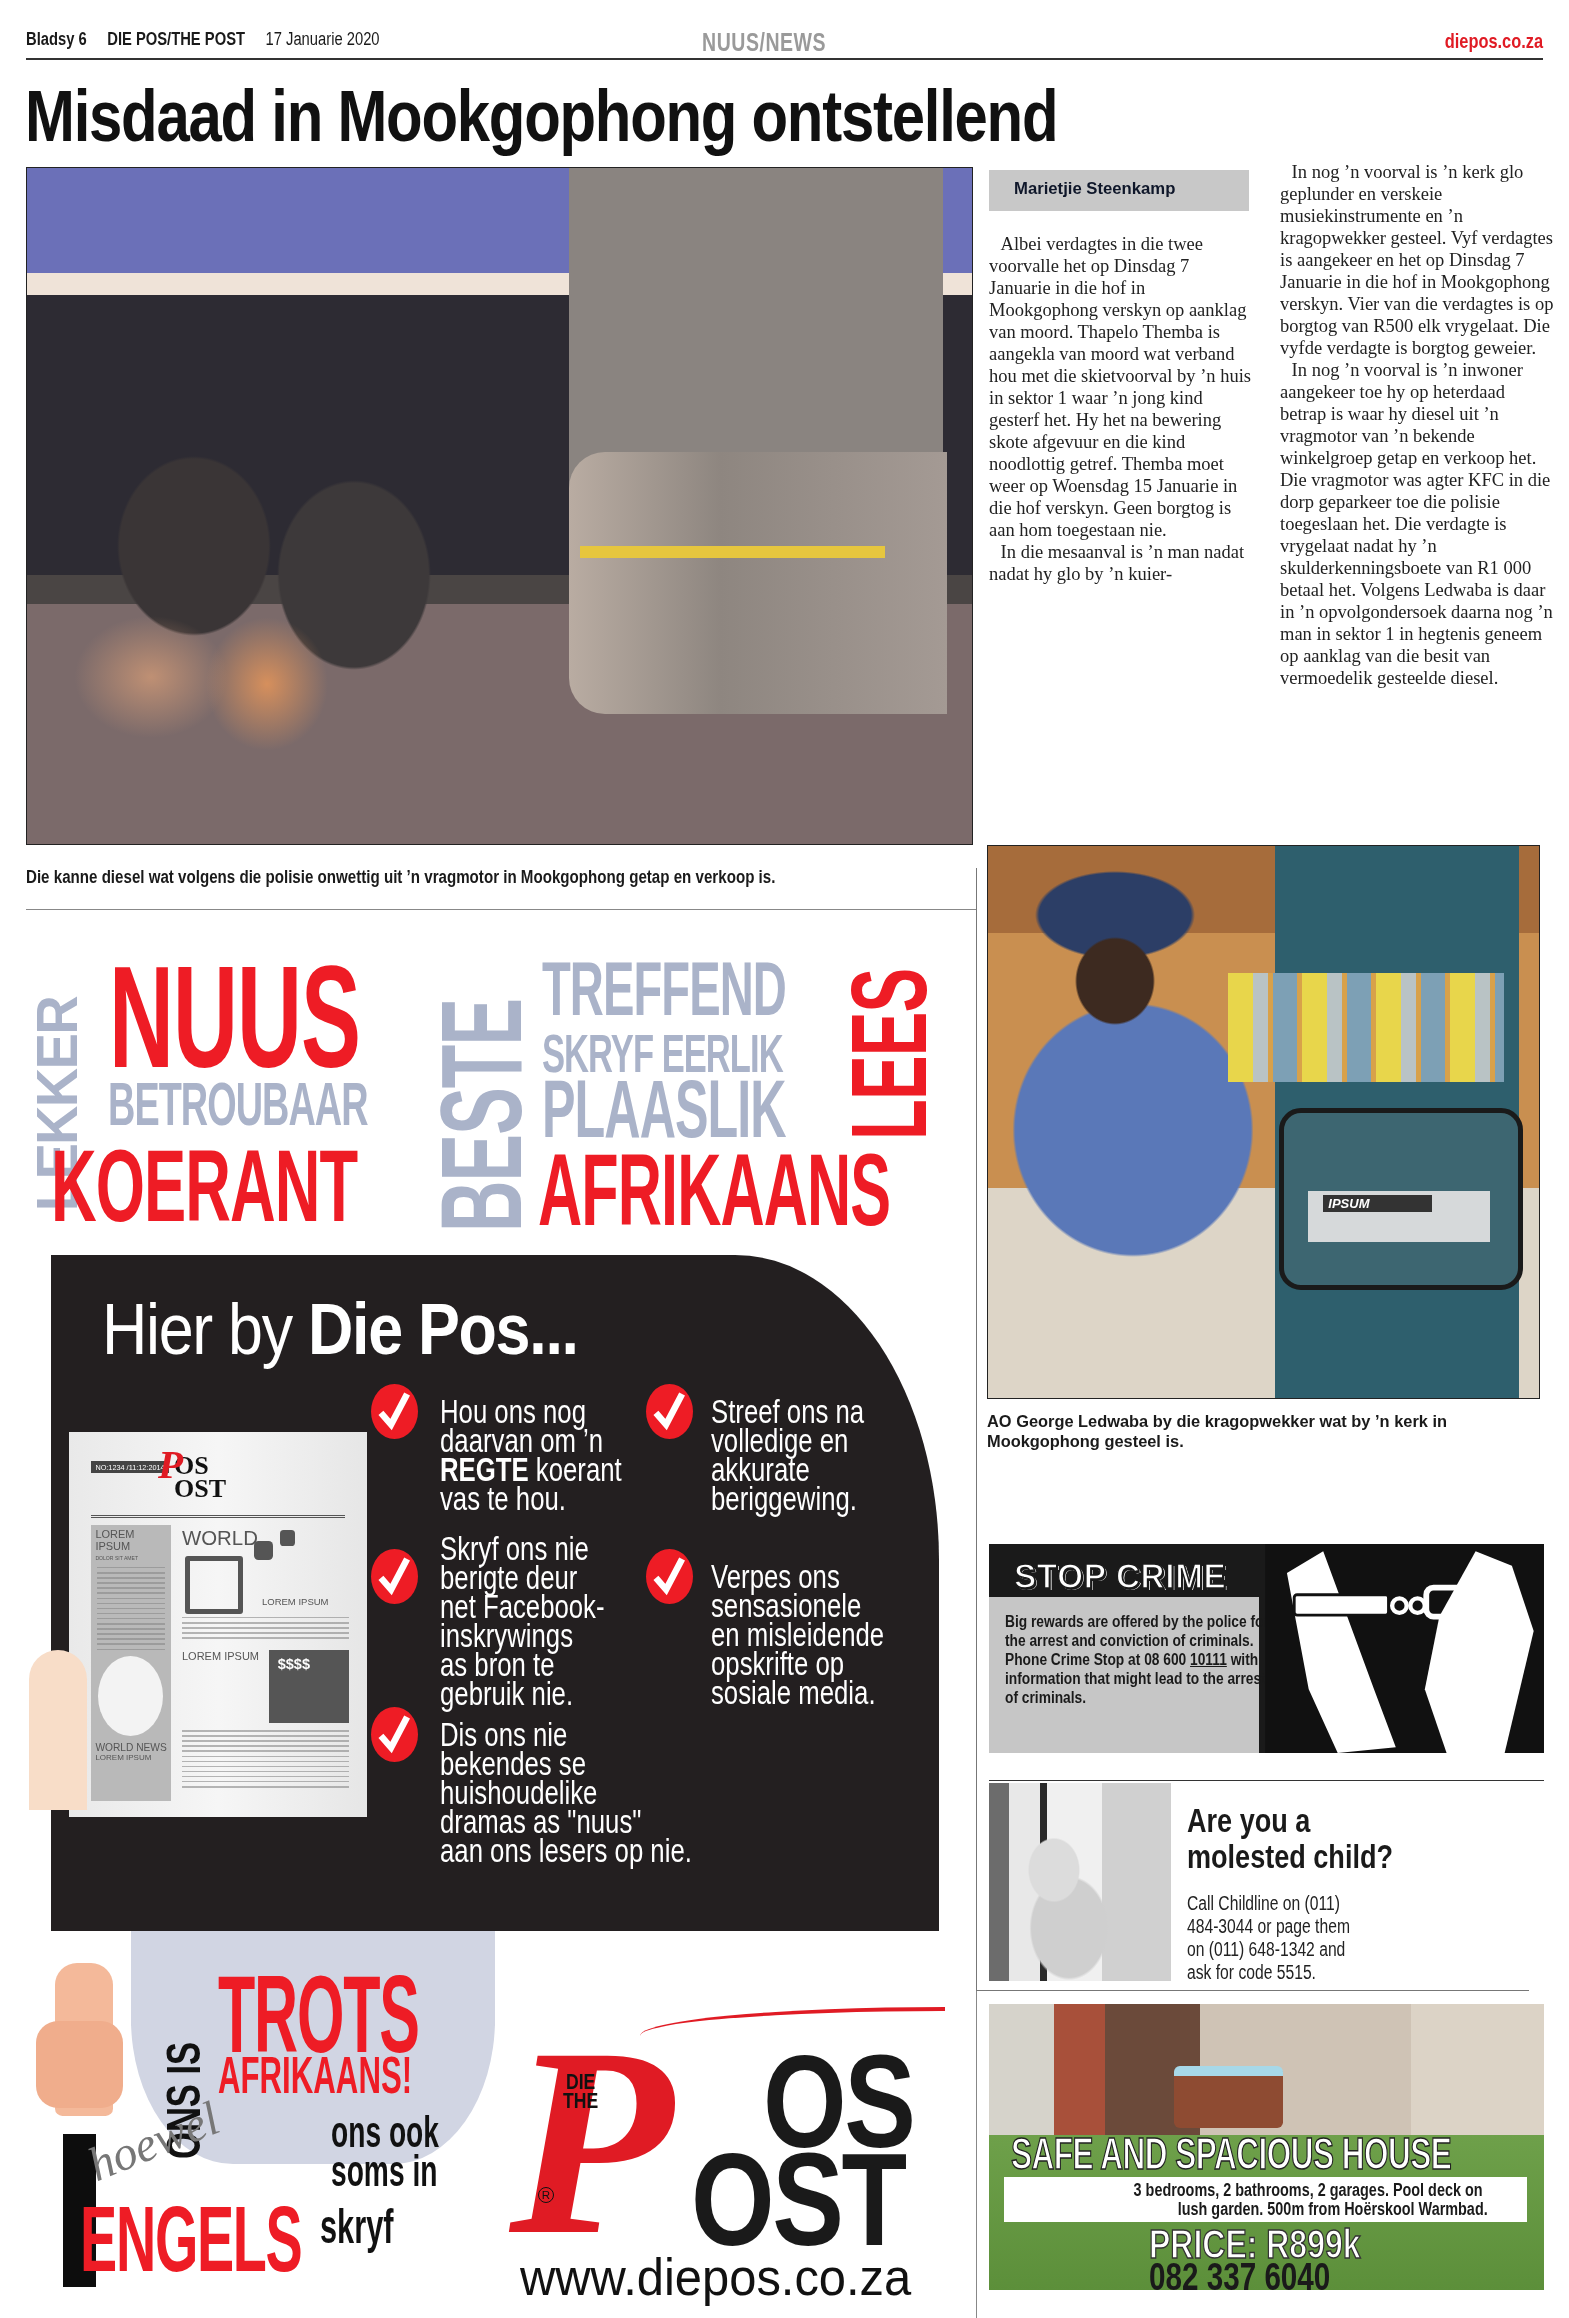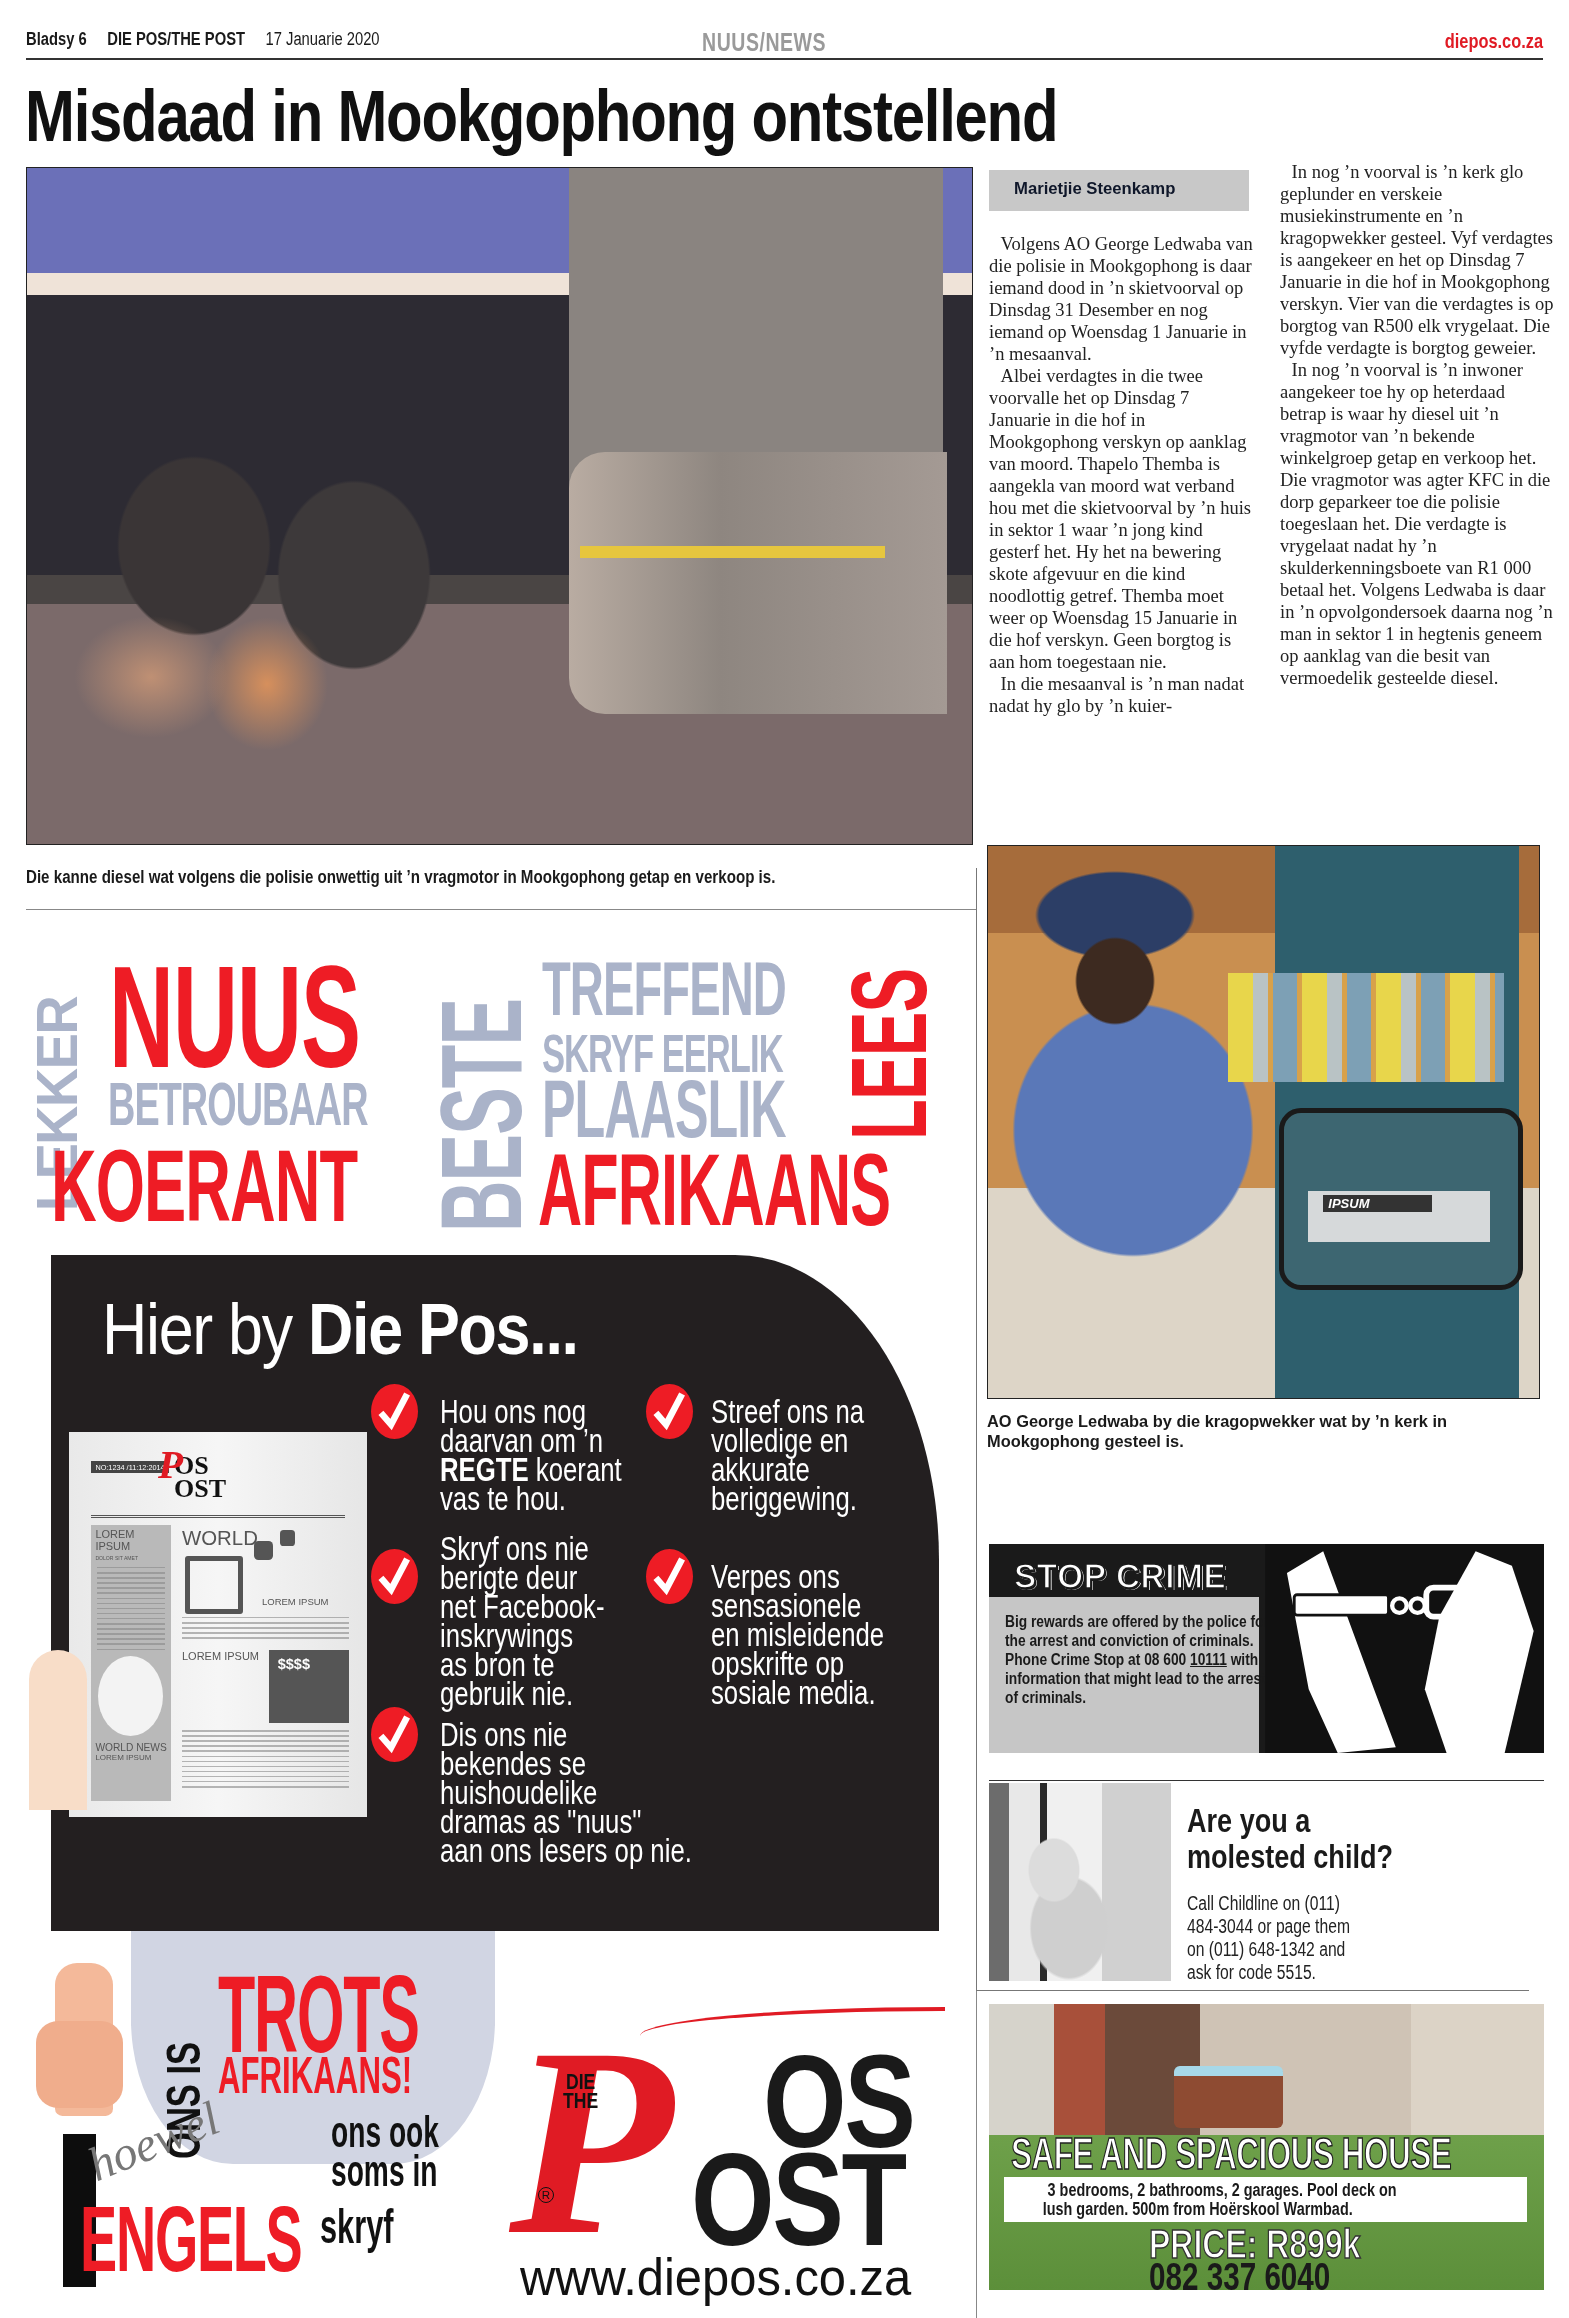--- a/index.html
+++ b/index.html
@@ -134,21 +134,21 @@
   .mol-title { left: 198px; top: 22px; font-size: 33px; font-weight: bold; line-height: 36px; color: #1a1a1a; transform: scaleX(.82); transform-origin: left top; white-space: nowrap; }
   .mol-body { left: 198px; top: 111px; font-size: 19.6px; line-height: 23px; color: #222; transform: scaleX(.8); transform-origin: left top; white-space: nowrap; }
 
   .house-ad { left: 989px; top: 2004px; width: 555px; height: 286px;
     background:
       linear-gradient(180deg, transparent 0 131px, #6ea04a 131px, #5c8f3a 100%),
       linear-gradient(90deg, #d6d3cb 0 65px, #a8503a 65px 116px, #6b4a3a 116px 211px, #cfc3b5 211px 422px, #dcd3c6 422px);
     overflow: hidden; }
   .hot-tub { left: 185px; top: 62px; width: 109px; height: 62px; background: #8e4b32; border-top: 10.2px solid #a7d8e8; border-radius: 5.8px; }
   .house-title { left: 22px; top: 124px; font-size: 45px; font-weight: bold; color: #fff; -webkit-text-stroke: 1.5px #222; transform: scaleX(.7); transform-origin: left top; white-space: nowrap; letter-spacing: -0.7px; }
-  .house-info { left: 14.5px; top: 173px; width: 523px; height: 45px; background: #fff; text-align: left; font-size: 18px; font-weight: bold; line-height: 19.6px; padding-top: 3.6px; color: #1a1a1a; }
+  .house-info { left: 14.5px; top: 173px; width: 523px; height: 45px; background: #fff; text-align: right; font-size: 18px; font-weight: bold; line-height: 19.6px; padding-top: 3.6px; color: #1a1a1a; }
   .house-info span { display: inline-block; transform: scaleX(.8); }
   .house-price { left: 160px; top: 220px; font-size: 41px; font-weight: bold; color: #fff; -webkit-text-stroke: 1.5px #333; transform: scaleX(.78); transform-origin: left top; white-space: nowrap; line-height: 1; }
   .house-phone { left: 160px; top: 254px; font-size: 38px; font-weight: bold; color: #1a1a1a; transform: scaleX(.78); transform-origin: left top; white-space: nowrap; line-height: 1; }
 </style>
 </head>
 <body>
 
 <div class="abs folio">
   <div class="abs folio-left">
     <b>Bladsy 6</b><b>DIE POS/THE POST</b><span>17 Januarie 2020</span>
@@ -162,21 +162,20 @@
 <div class="abs photo-truck">
   <div class="abs truck-tank"></div>
   <div class="abs truck-stripe"></div>
 </div>
 <div class="abs caption-truck">Die kanne diesel wat volgens die polisie onwettig uit ’n vragmotor in Mookgophong getap en verkoop is.</div>
 
 <div class="abs byline-box">
   <div class="abs byline">Marietjie Steenkamp</div>
 </div>
 <div class="abs article-col col1">
-  <p class="ind">Volgens AO George Ledwaba van die polisie in Mookgophong is daar iemand dood in ’n skietvoorval op Dinsdag 31 Desember en nog iemand op Woensdag 1 Januarie in ’n mesaanval.</p>
   <p class="ind">Albei verdagtes in die twee voorvalle het op Dinsdag 7 Januarie in die hof in Mookgophong verskyn op aanklag van moord. Thapelo Themba is aangekla van moord wat verband hou met die skietvoorval by ’n huis in sektor 1 waar ’n jong kind gesterf het. Hy het na bewering skote afgevuur en die kind noodlottig getref. Themba moet weer op Woensdag 15 Januarie in die hof verskyn. Geen borgtog is aan hom toegestaan nie.</p>
   <p class="ind">In die mesaanval is ’n man nadat nadat hy glo by ’n kuier-</p>
 </div>
 <div class="abs article-col col2">
   <p class="ind">In nog ’n voorval is ’n kerk glo geplunder en verskeie musiekinstrumente en ’n kragopwekker gesteel. Vyf verdagtes is aangekeer en het op Dinsdag 7 Januarie in die hof in Mookgophong verskyn. Vier van die verdagtes is op borgtog van R500 elk vrygelaat. Die vyfde verdagte is borgtog geweier.</p>
   <p class="ind">In nog ’n voorval is ’n inwoner aangekeer toe hy op heterdaad betrap is waar hy diesel uit ’n vragmotor van ’n bekende winkelgroep getap en verkoop het. Die vragmotor was agter KFC in die dorp geparkeer toe die polisie toegeslaan het. Die verdagte is vrygelaat nadat hy ’n skulderkenningsboete van R1 000 betaal het. Volgens Ledwaba is daar in ’n opvolgondersoek daarna nog ’n man in sektor 1 in hegtenis geneem op aanklag van die besit van vermoedelik gesteelde diesel.</p>
 </div>
 
 <div class="abs ad-frame"></div>
 

